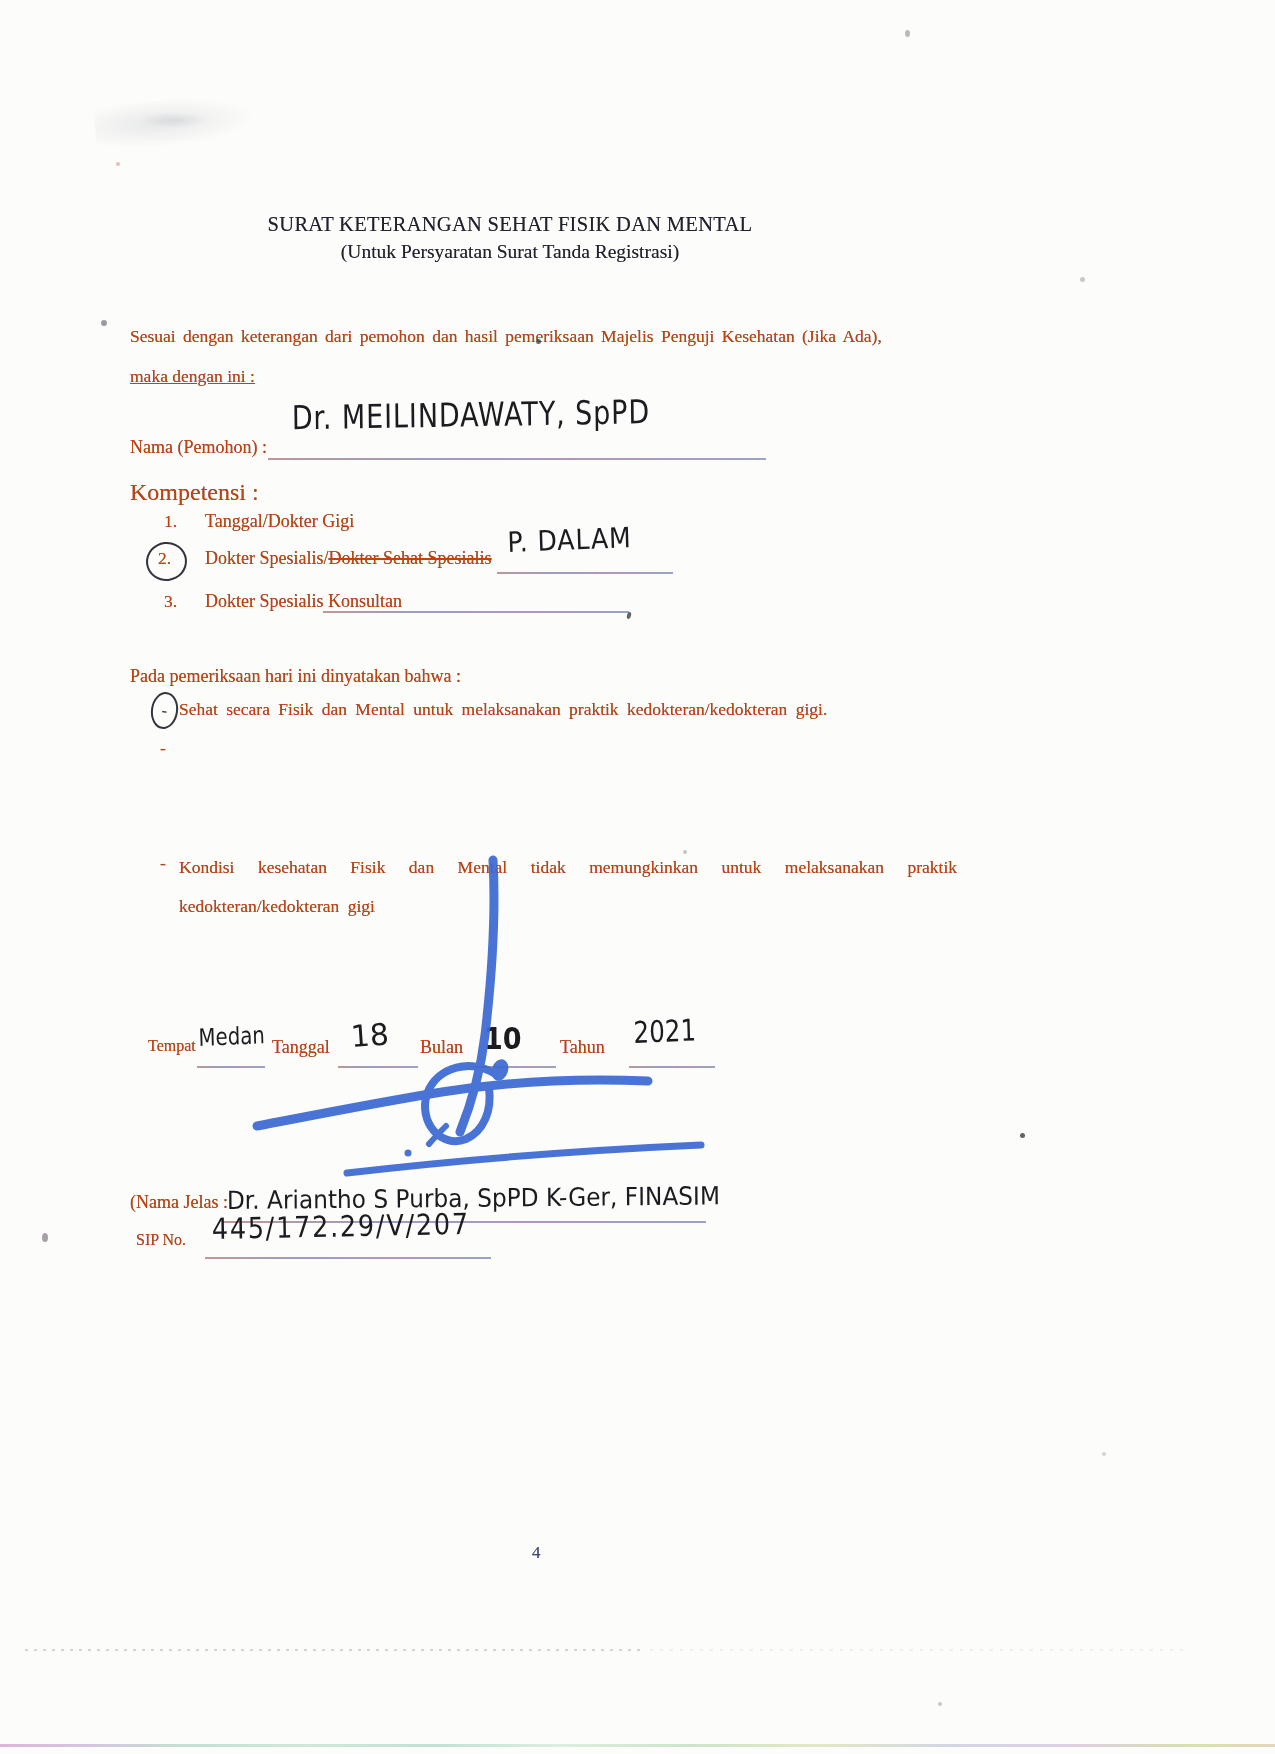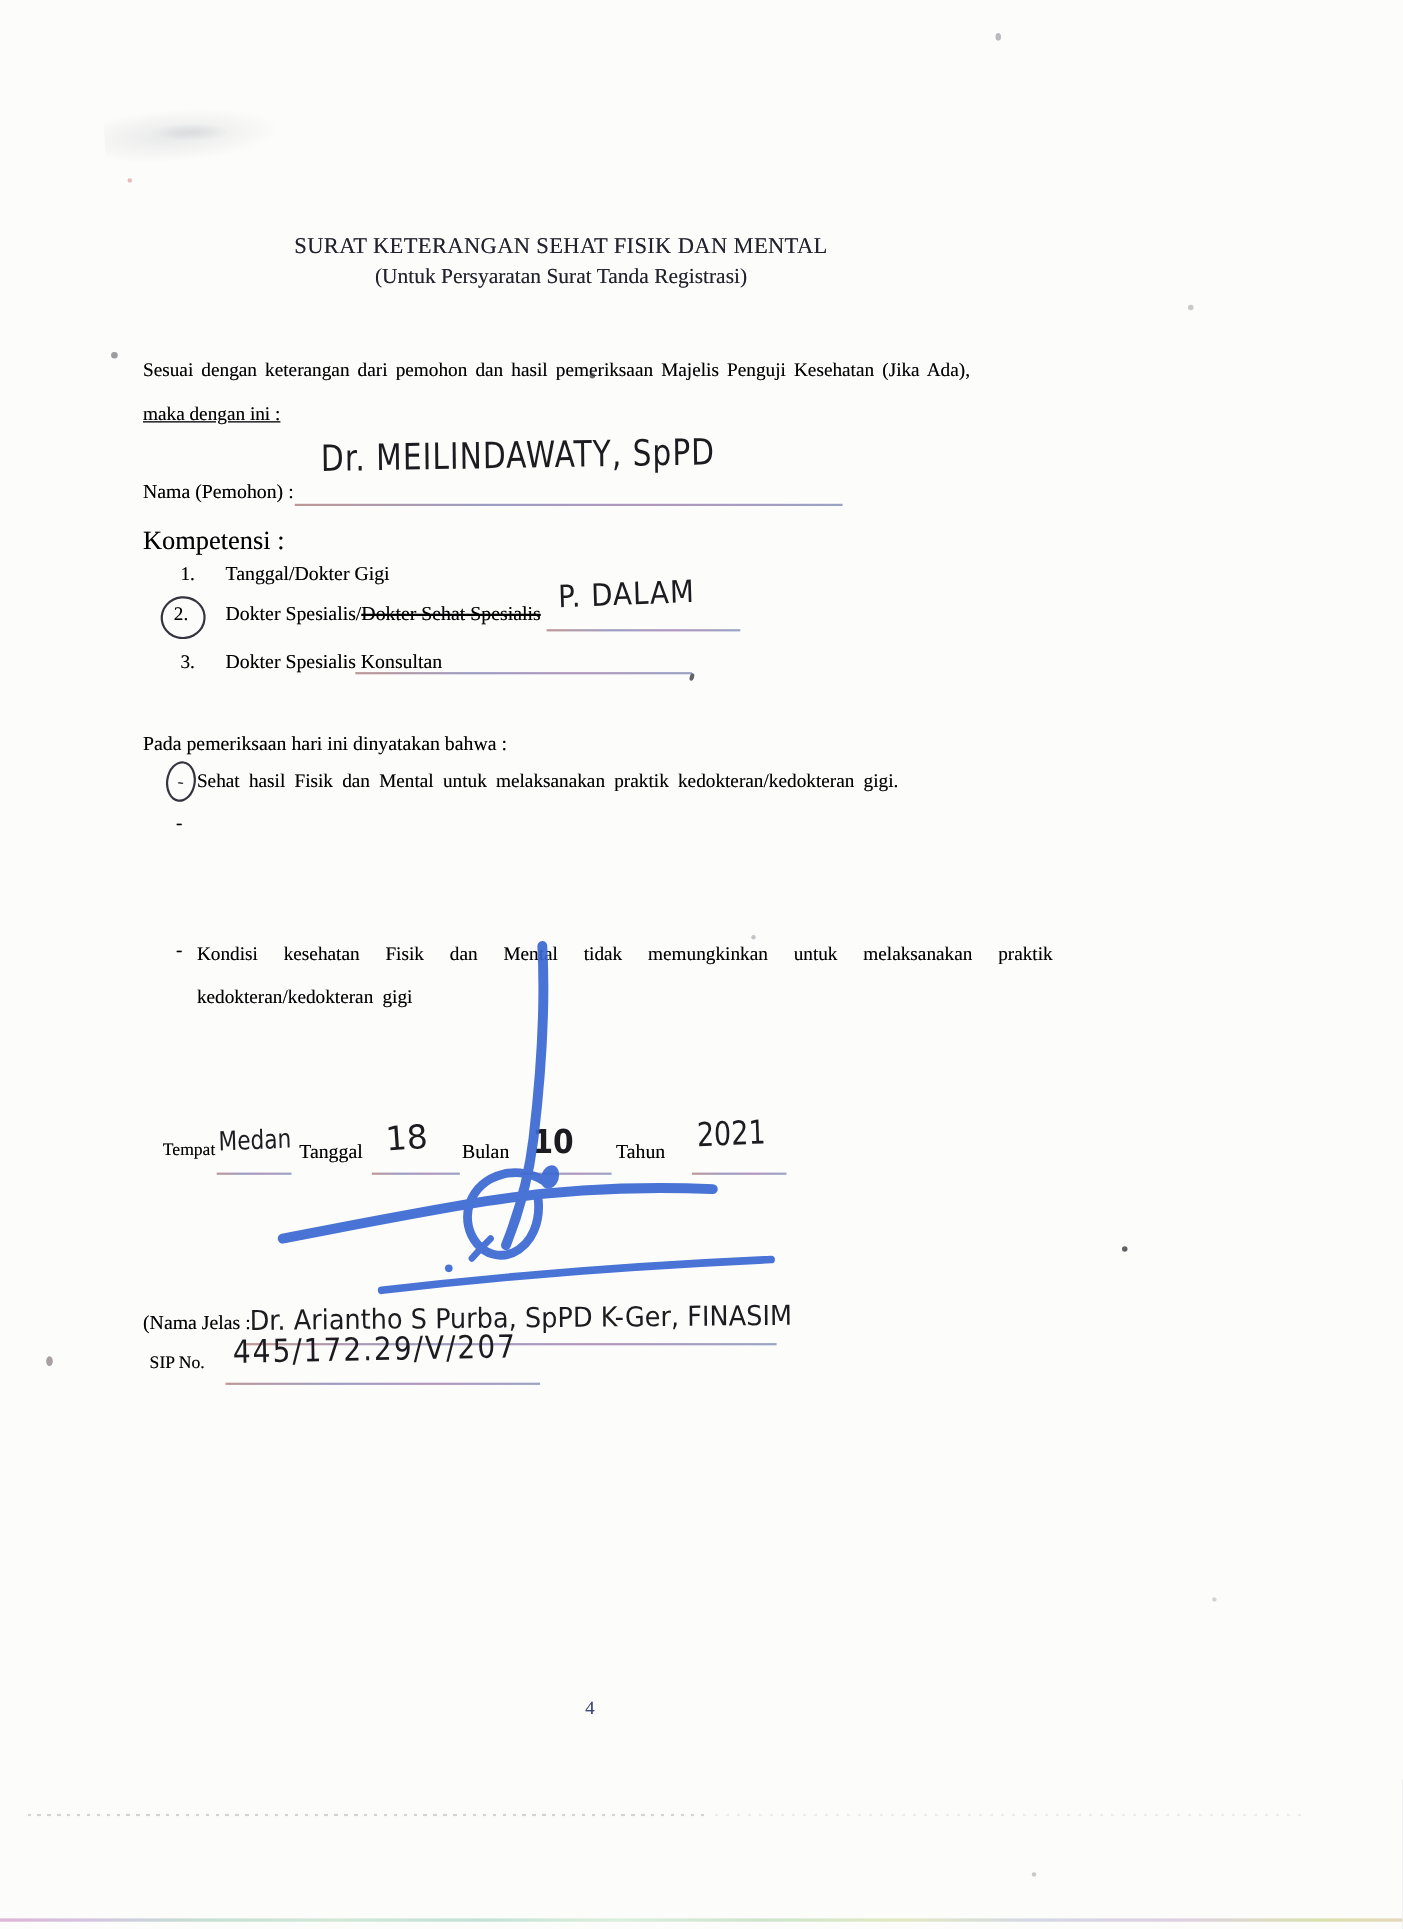--- a/index.html
+++ b/index.html
@@ -3,21 +3,21 @@
 <meta charset="utf-8">
 <style>
   html,body { margin:0; padding:0; background:#e8e8e8; }
   .page {
     position:relative; width:1275px; height:1754px;
     background:#fcfcfa; overflow:hidden;
     font-family:"Liberation Serif", serif; color:#2a2a35;
   }
   .abs { position:absolute; }
   .printed {
-    position:absolute; font-size:17.5px; color:#000000;
+    position:absolute; font-size:17.5px; color:#c2410c;
     text-shadow:0 0 .4px rgba(42,42,60,.55); white-space:nowrap;
   }
   .center { text-align:center; }
   .just {
     white-space:normal; text-align:justify; word-spacing:4px;
     line-height:38.5px;
   }
   .hw {
     position:absolute; font-family:"DejaVu Sans", sans-serif;
     color:#1b1b20; white-space:nowrap; transform-origin:left bottom;
@@ -67,21 +67,21 @@
 
   <div class="printed" style="left:164px; top:591px;">3.</div>
   <div class="printed" style="left:205px; top:591px; font-size:18px;">Dokter Spesialis Konsultan</div>
   <div class="ul" style="left:323px; top:611px; width:306px;"></div>
 
   <div class="printed" style="left:130px; top:666px; font-size:18px;">Pada pemeriksaan hari ini dinyatakan bahwa :</div>
 
   <div class="circle" style="left:151px; top:692px; width:23px; height:33px; transform:rotate(8deg); font-size:17px;">
       <span>-</span>
     </div>
-  <div class="printed" style="left:179px; top:699px; word-spacing:4px;">Sehat hasil Fisik dan Mental untuk melaksanakan praktik kedokteran/kedokteran gigi.</div>
+  <div class="printed" style="left:179px; top:699px; word-spacing:4px;">Sehat secara Fisik dan Mental untuk melaksanakan praktik kedokteran/kedokteran gigi.</div>
 
   <div class="printed" style="left:160px; top:738px;">-</div>
 
   <div class="printed" style="left:160px; top:853px;">-</div>
   <div class="printed just" style="left:179px; top:848px; width:778px;">Kondisi kesehatan Fisik dan Mental tidak memungkinkan untuk melaksanakan praktik kedokteran/kedokteran gigi</div>
 
   <div class="printed" style="left:148px; top:1037px; font-size:16px;">Tempat</div>
   <div class="hw" style="left:199px; top:1024px; font-size:24px; transform:scaleX(.82) rotate(-2deg);">Medan</div>
   <div class="ul" style="left:197px; top:1066px; width:68px;"></div>
 

